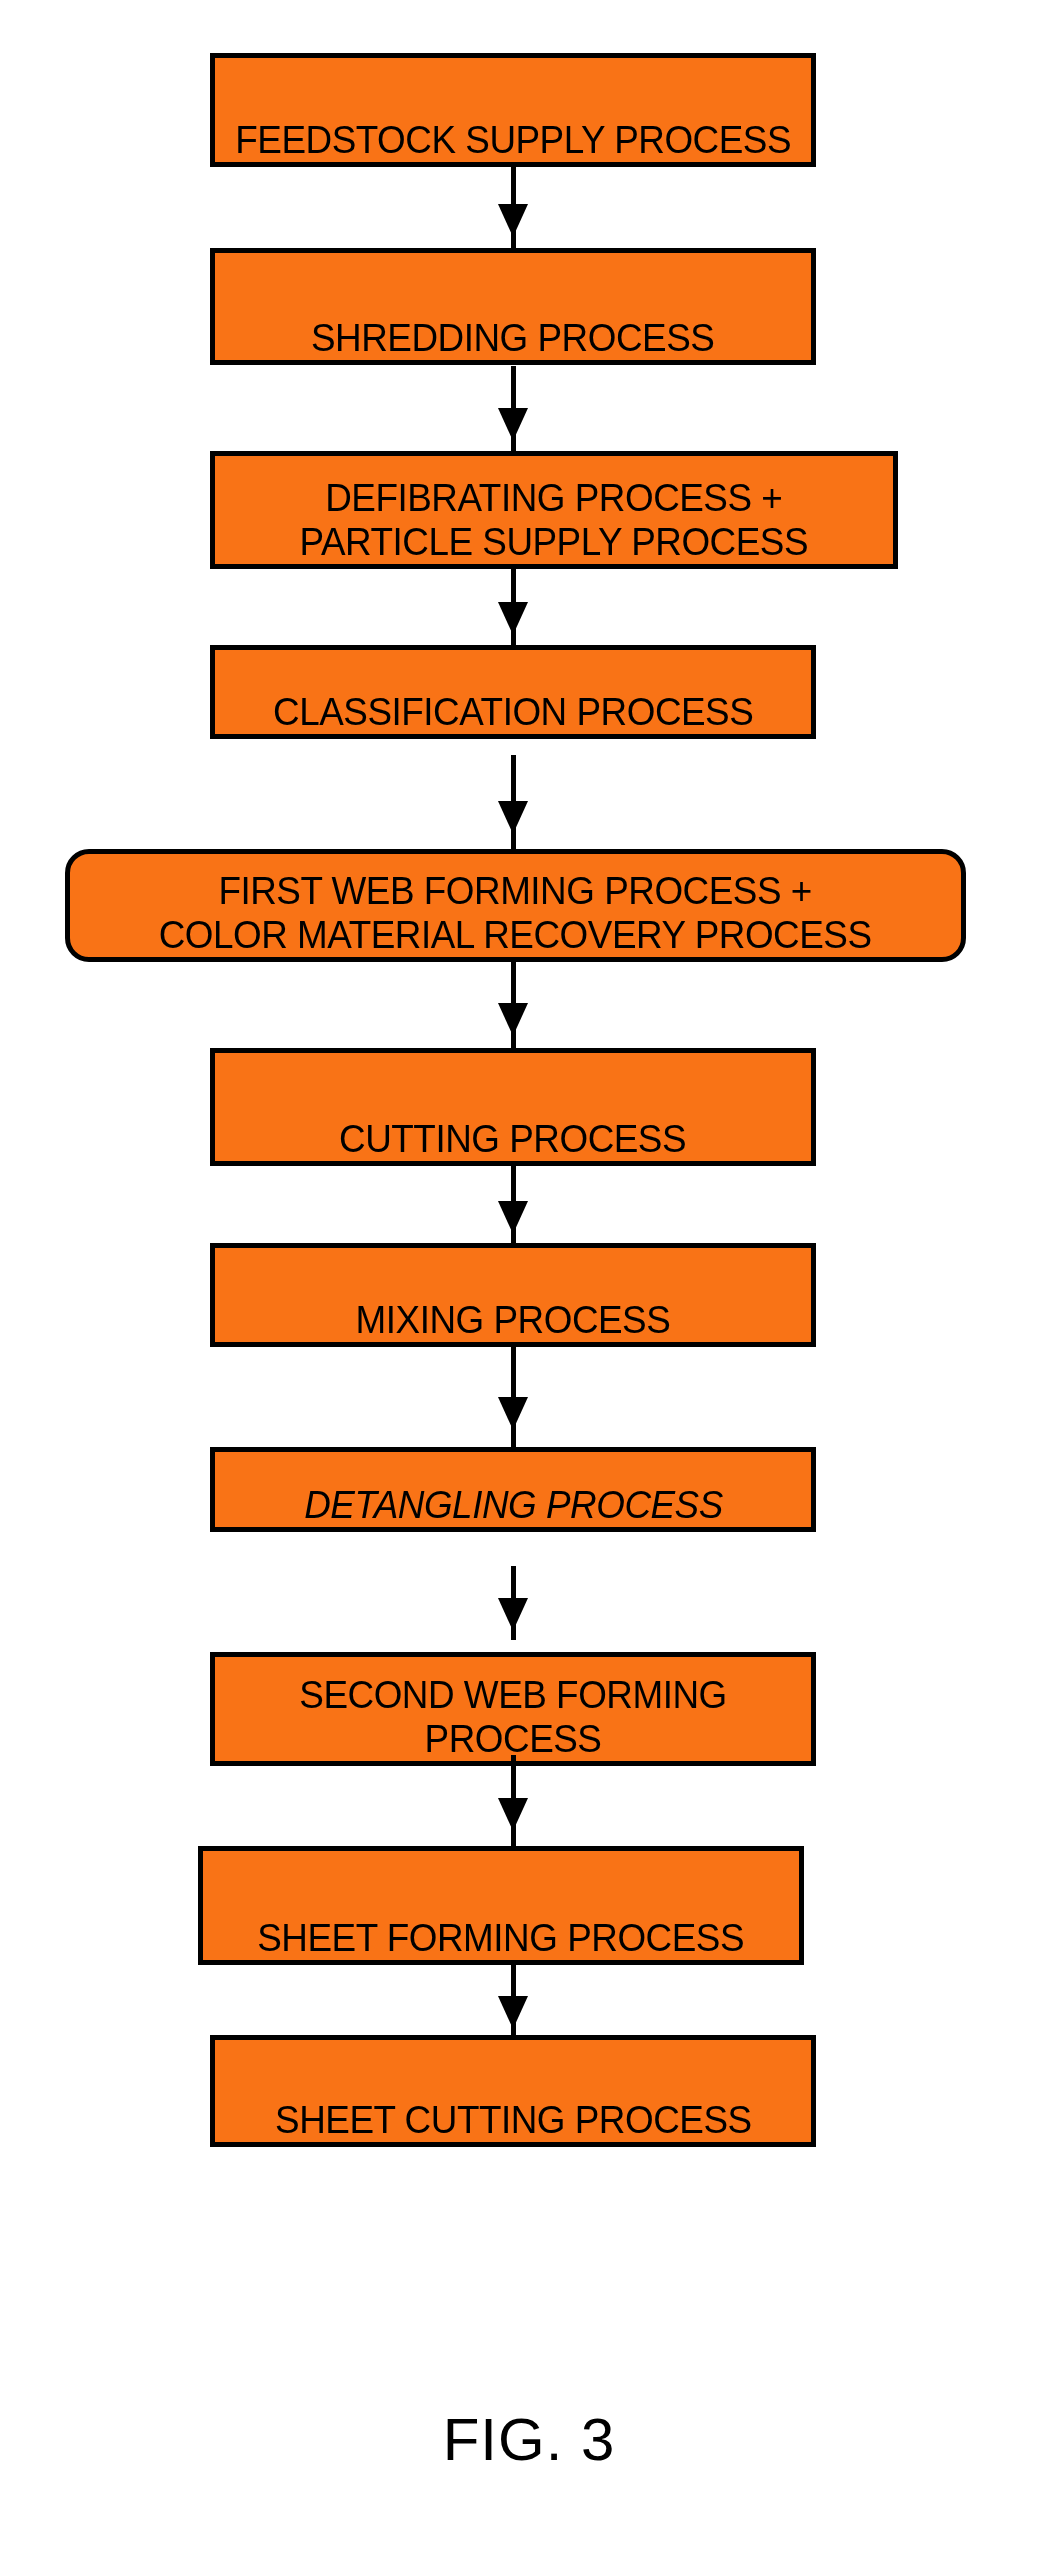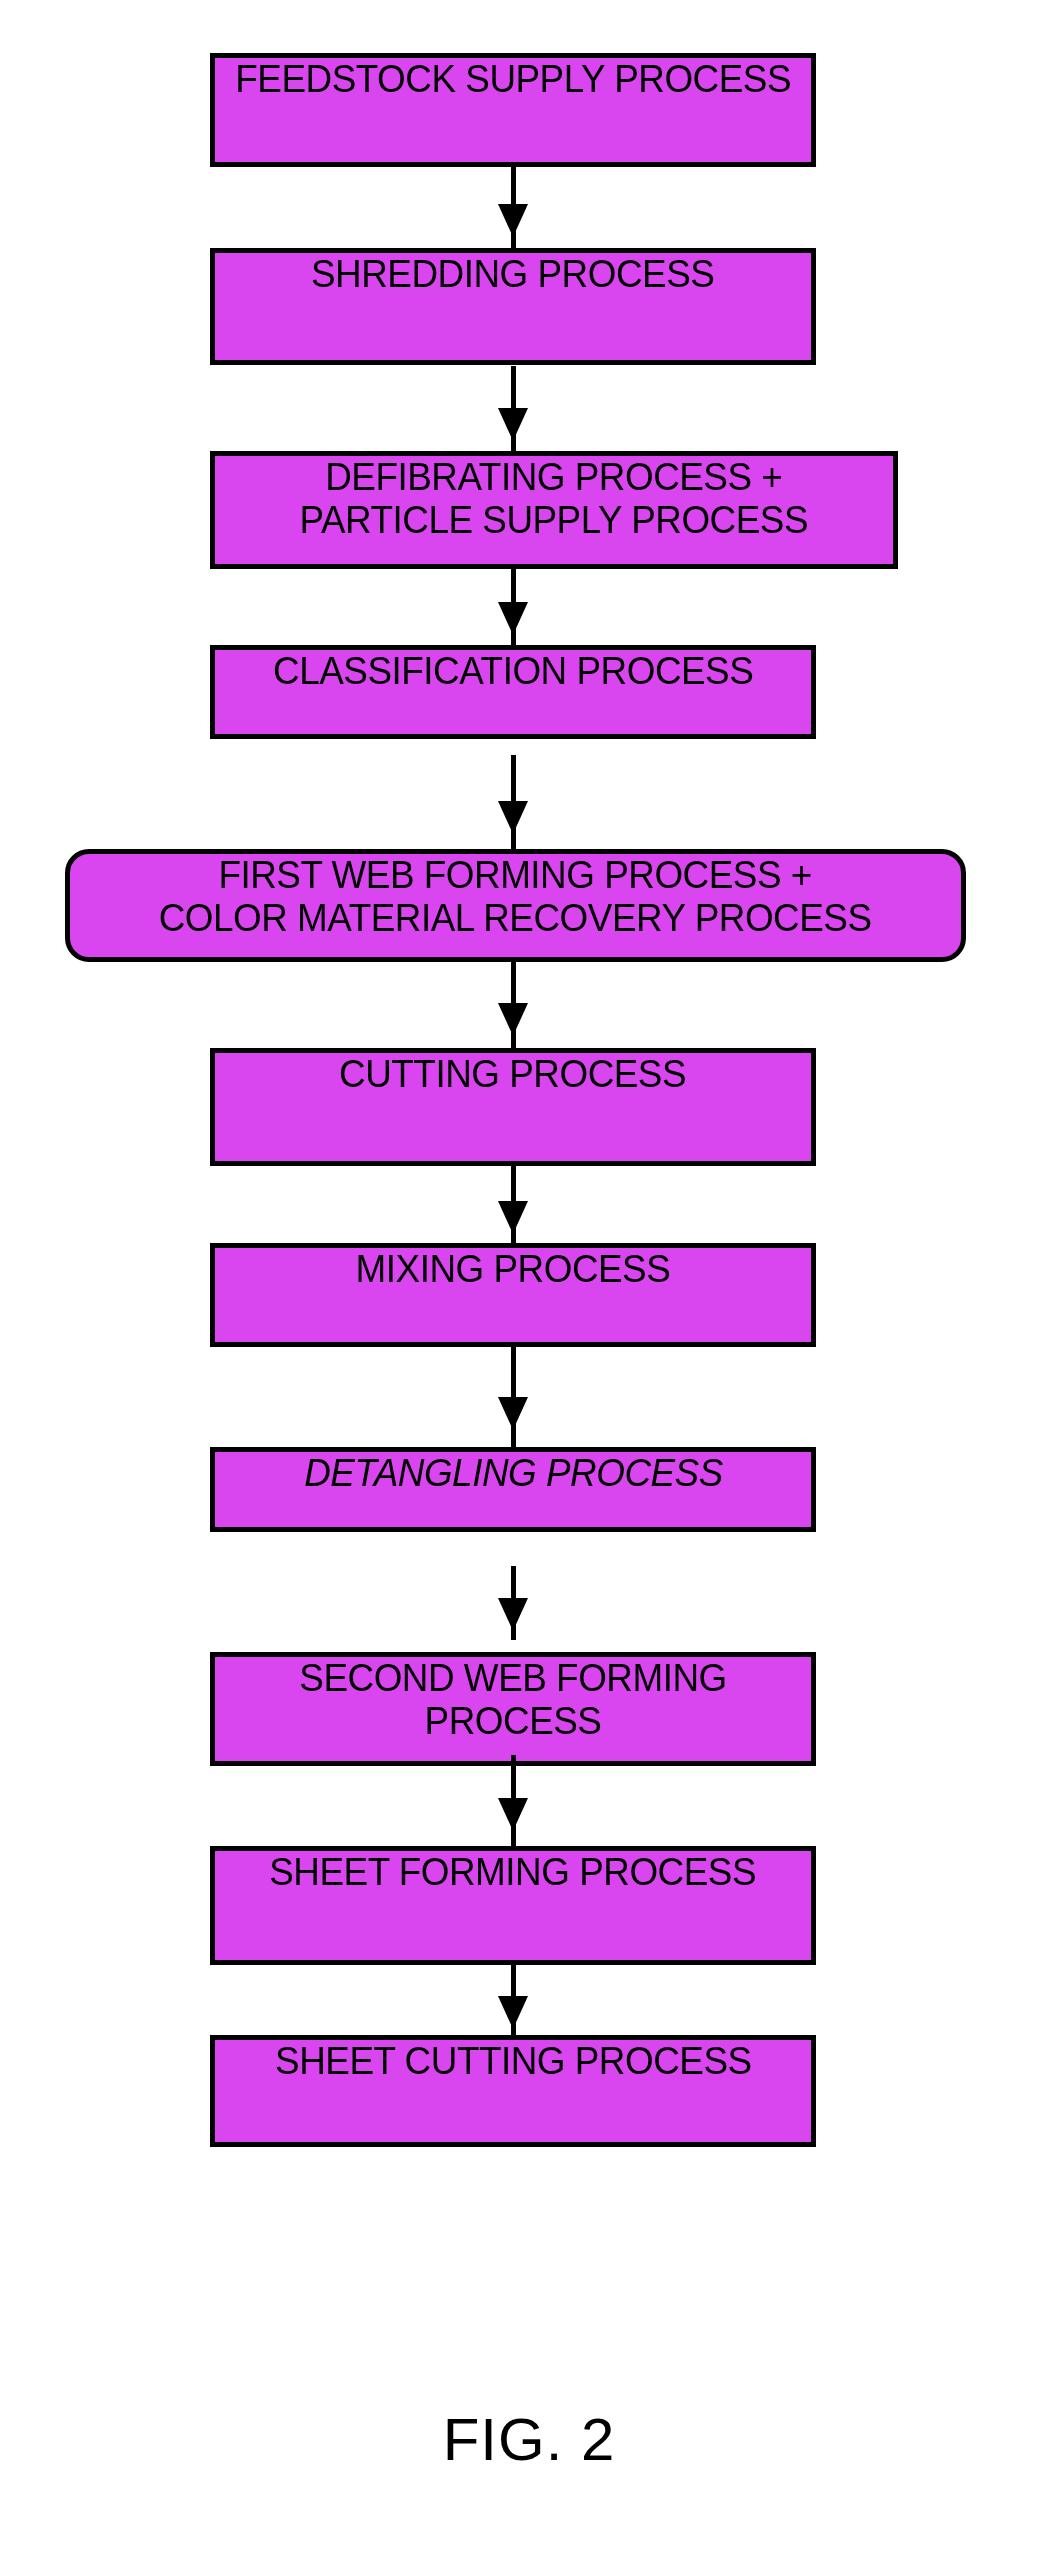--- a/index.html
+++ b/index.html
@@ -15,23 +15,23 @@
     width: 1058px;
     height: 2576px;
     background: #ffffff;
     overflow: hidden;
   }
   
   .proc-box {
     position: absolute;
     box-sizing: border-box;
     border: 5.8px solid #000000;
-    background: #d946ef;
+    background: #f97316;
     display: flex;
-    align-items: flex-start;
+    align-items: flex-end;
     justify-content: center;
     text-align: center;
   }
   .proc-label {
     font-family: "Liberation Sans", sans-serif;
     font-weight: 400;
     font-size: 38px;
     line-height: 1.12;
     letter-spacing: -0.5px;
     color: #000000;
@@ -107,21 +107,21 @@
       <div class="proc-box" style="left: 210px; top: 1243px; width: 606px; height: 104px;">
         <div class="proc-label">MIXING PROCESS</div>
       </div>
       <div class="proc-box" style="left: 210px; top: 1447px; width: 606px; height: 85px; font-style: italic;">
         <div class="proc-label">DETANGLING PROCESS</div>
       </div>
       <div class="proc-box two-line" style="left: 210px; top: 1640px; width: 606px; height: 114px; margin-top: 12px;">
         <div class="proc-label">SECOND WEB FORMING
 PROCESS</div>
       </div>
-      <div class="proc-box" style="left: 210px; top: 1846px; width: 606px; height: 119px;">
+      <div class="proc-box" style="left: 198px; top: 1846px; width: 606px; height: 119px;">
         <div class="proc-label">SHEET FORMING PROCESS</div>
       </div>
       <div class="proc-box" style="left: 210px; top: 2035px; width: 606px; height: 112px;">
         <div class="proc-label">SHEET CUTTING PROCESS</div>
       </div>
     </div>
   <div id="edges-layer">
       <div class="connector" style="left: 513px; top: 166px; height: 82px;">
         <div class="shaft"></div>
         <div class="head" style="top: 38px;"></div>
@@ -156,15 +156,15 @@
       </div>
       <div class="connector" style="left: 513px; top: 1755px; height: 91px;">
         <div class="shaft"></div>
         <div class="head" style="top: 43px;"></div>
       </div>
       <div class="connector" style="left: 513px; top: 1965px; height: 70px;">
         <div class="shaft"></div>
         <div class="head" style="top: 31px;"></div>
       </div>
     </div>
-  <div id="fig-caption" style="top: 2405px; left: 0px; width: 1058px;">FIG. 2</div>
+  <div id="fig-caption" style="top: 2405px; left: 0px; width: 1058px;">FIG. 3</div>
 </div>
 
 
 </body></html>

